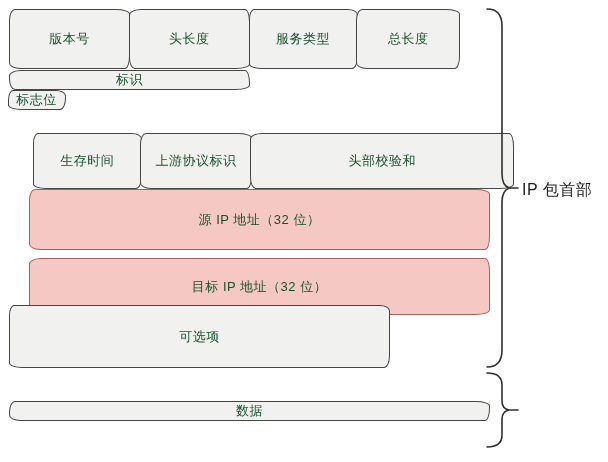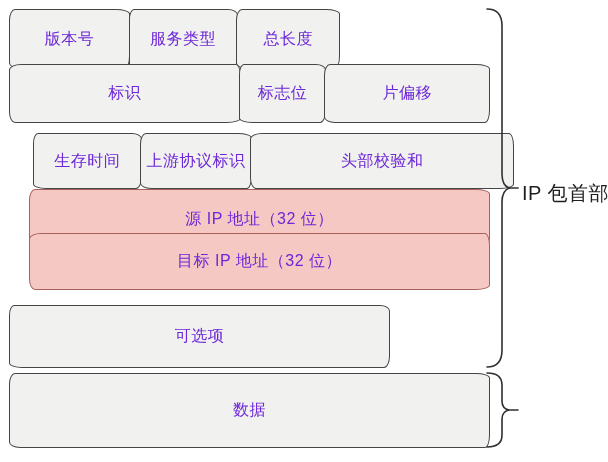--- a/index.html
+++ b/index.html
@@ -18,78 +18,78 @@
     width: 481px;
     display: flex;
   }
   .cell {
     box-sizing: border-box;
     border: 1.4px solid #454545;
     background: #f1f1ef;
     display: flex;
     align-items: center;
     justify-content: center;
-    font-size: 16px;
+    font-size: 13px;
     letter-spacing: 0.5px;
-    color: #6d28d9;
+    color: #14532d;
     overflow: hidden;
     white-space: nowrap;
   }
   .cell + .cell { margin-left: -1.4px; }
   .cell.pink {
     background: #f6c8c4;
     border-color: #a8625d;
     margin-left: 20px;
   }
   
   .wa { border-radius: 6px 14px 5px 11px / 11px 5px 13px 6px; }
   .wb { border-radius: 12px 5px 14px 6px / 6px 13px 5px 11px; }
   .wc { border-radius: 5px 10px 6px 13px / 10px 6px 12px 5px; }
 
   .r1 { top: 9px;   height: 60px; }
-  .r2 { top: 64px;  height: 59px; }
+  .r2 { top: 70px;  height: 59px; flex-direction: column; }
   .r3 { top: 133px; height: 56px; padding-left: 24px; }
   .r4 { top: 189px; height: 61px; }
-  .r5 { top: 233px; height: 57px; }
+  .r5 { top: 258px; height: 57px; }
   .r6 { top: 305px; height: 63px; }
-  .r7 { top: 373px; height: 75px; }
+  .r7 { top: 373px; height: 75px; align-items: center; }
 
   .braces-svg {
     position: absolute;
     left: 478px;
     top: 0;
     width: 130px;
     height: 462px;
   }
   .brace-label {
     position: absolute;
     left: 522px;
-    font-size: 20px;
+    font-size: 16px;
     letter-spacing: 0.5px;
     color: #1f1f1f;
     white-space: nowrap;
   }
   .bl1 { top: 180px; }
   .bl2 { top: 398px; }
 </style>
 </head>
 <body>
 
 <div class="stage">
 
   <div class="row r1">
     <div class="cell wa" style="width:121px">版本号</div>
+    <div class="cell wb" style="width:121.4px">头长度</div>
     <div class="cell wc" style="width:109px">服务类型</div>
     <div class="cell wa" style="width:104px">总长度</div>
   </div>
 
   <div class="row r2">
     <div class="cell wb" style="width:241px">标识</div>
-    <div class="cell wc" style="width:90px">标志位</div>
-    <div class="cell wa" style="width:172.4px">片偏移</div>
+    <div class="cell wc" style="width:58px">标志位</div>
   </div>
 
   <div class="row r3">
     <div class="cell wc" style="width:119px">生存时间</div>
     <div class="cell wa" style="width:122px">上游协议标识</div>
     <div class="cell wb" style="width:289px">头部校验和</div>
   </div>
 
   <div class="row r4">
     <div class="cell pink wa" style="width:481px">源 IP 地址（32 位）</div>

